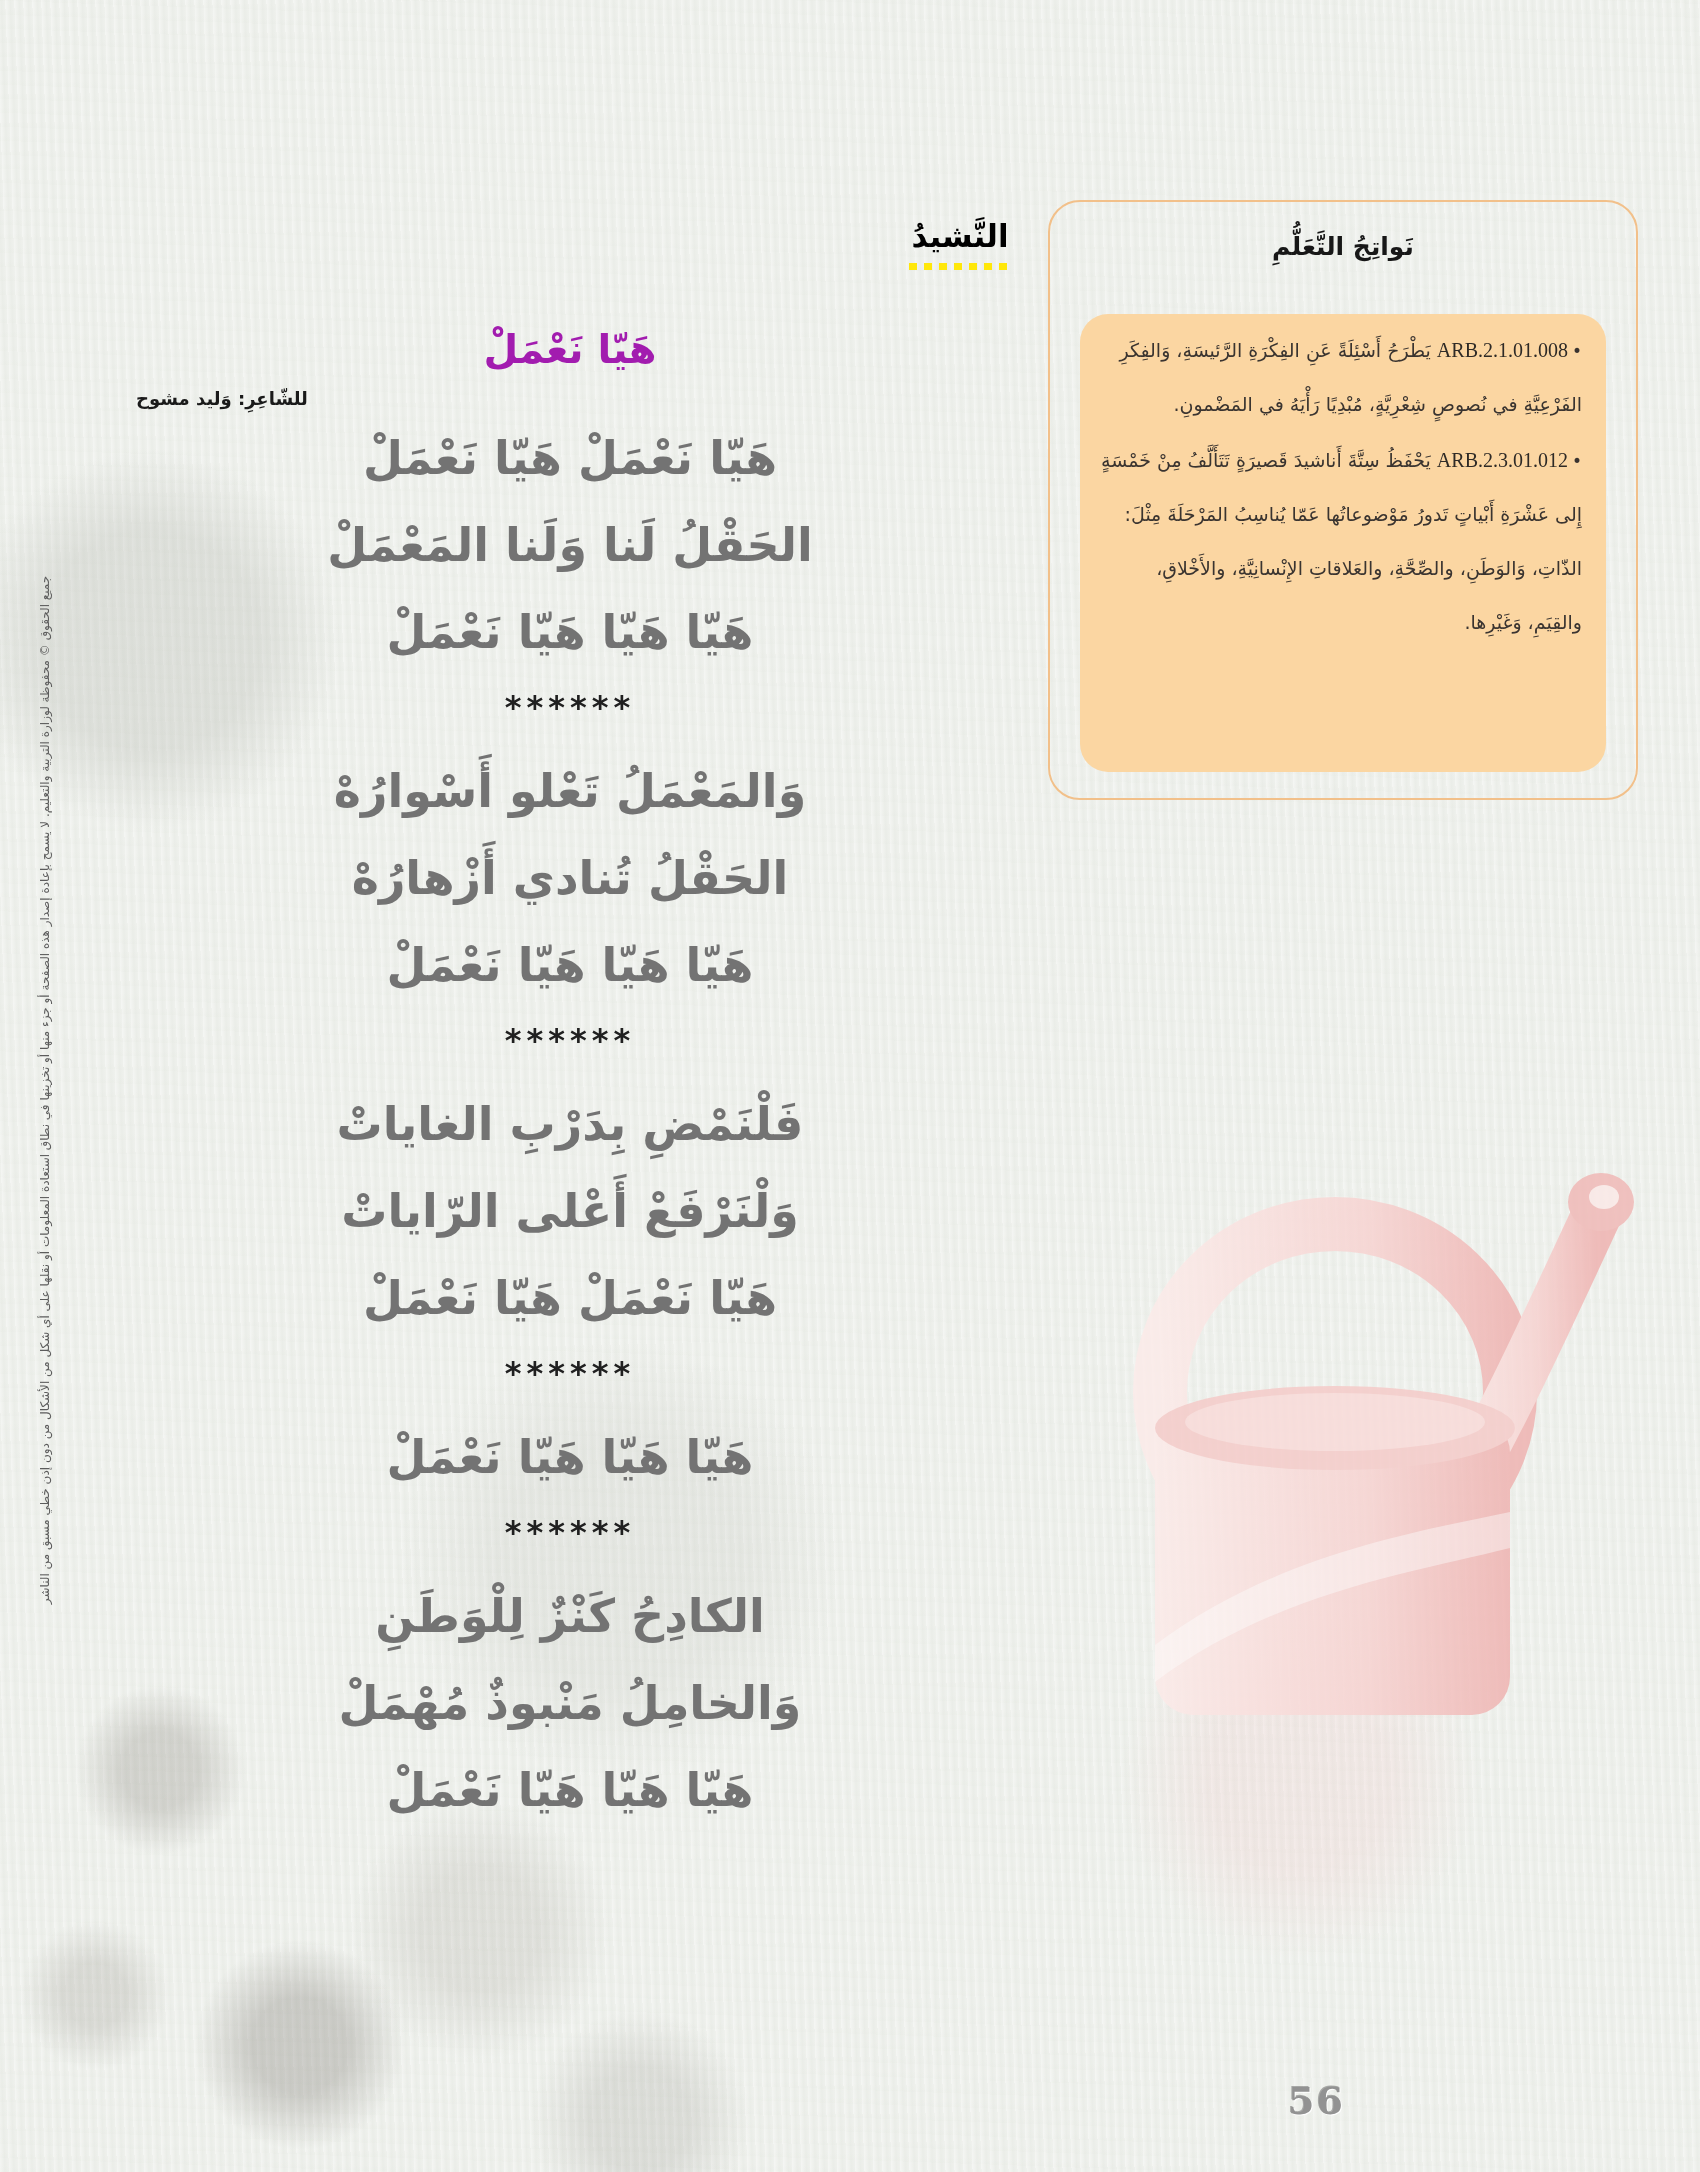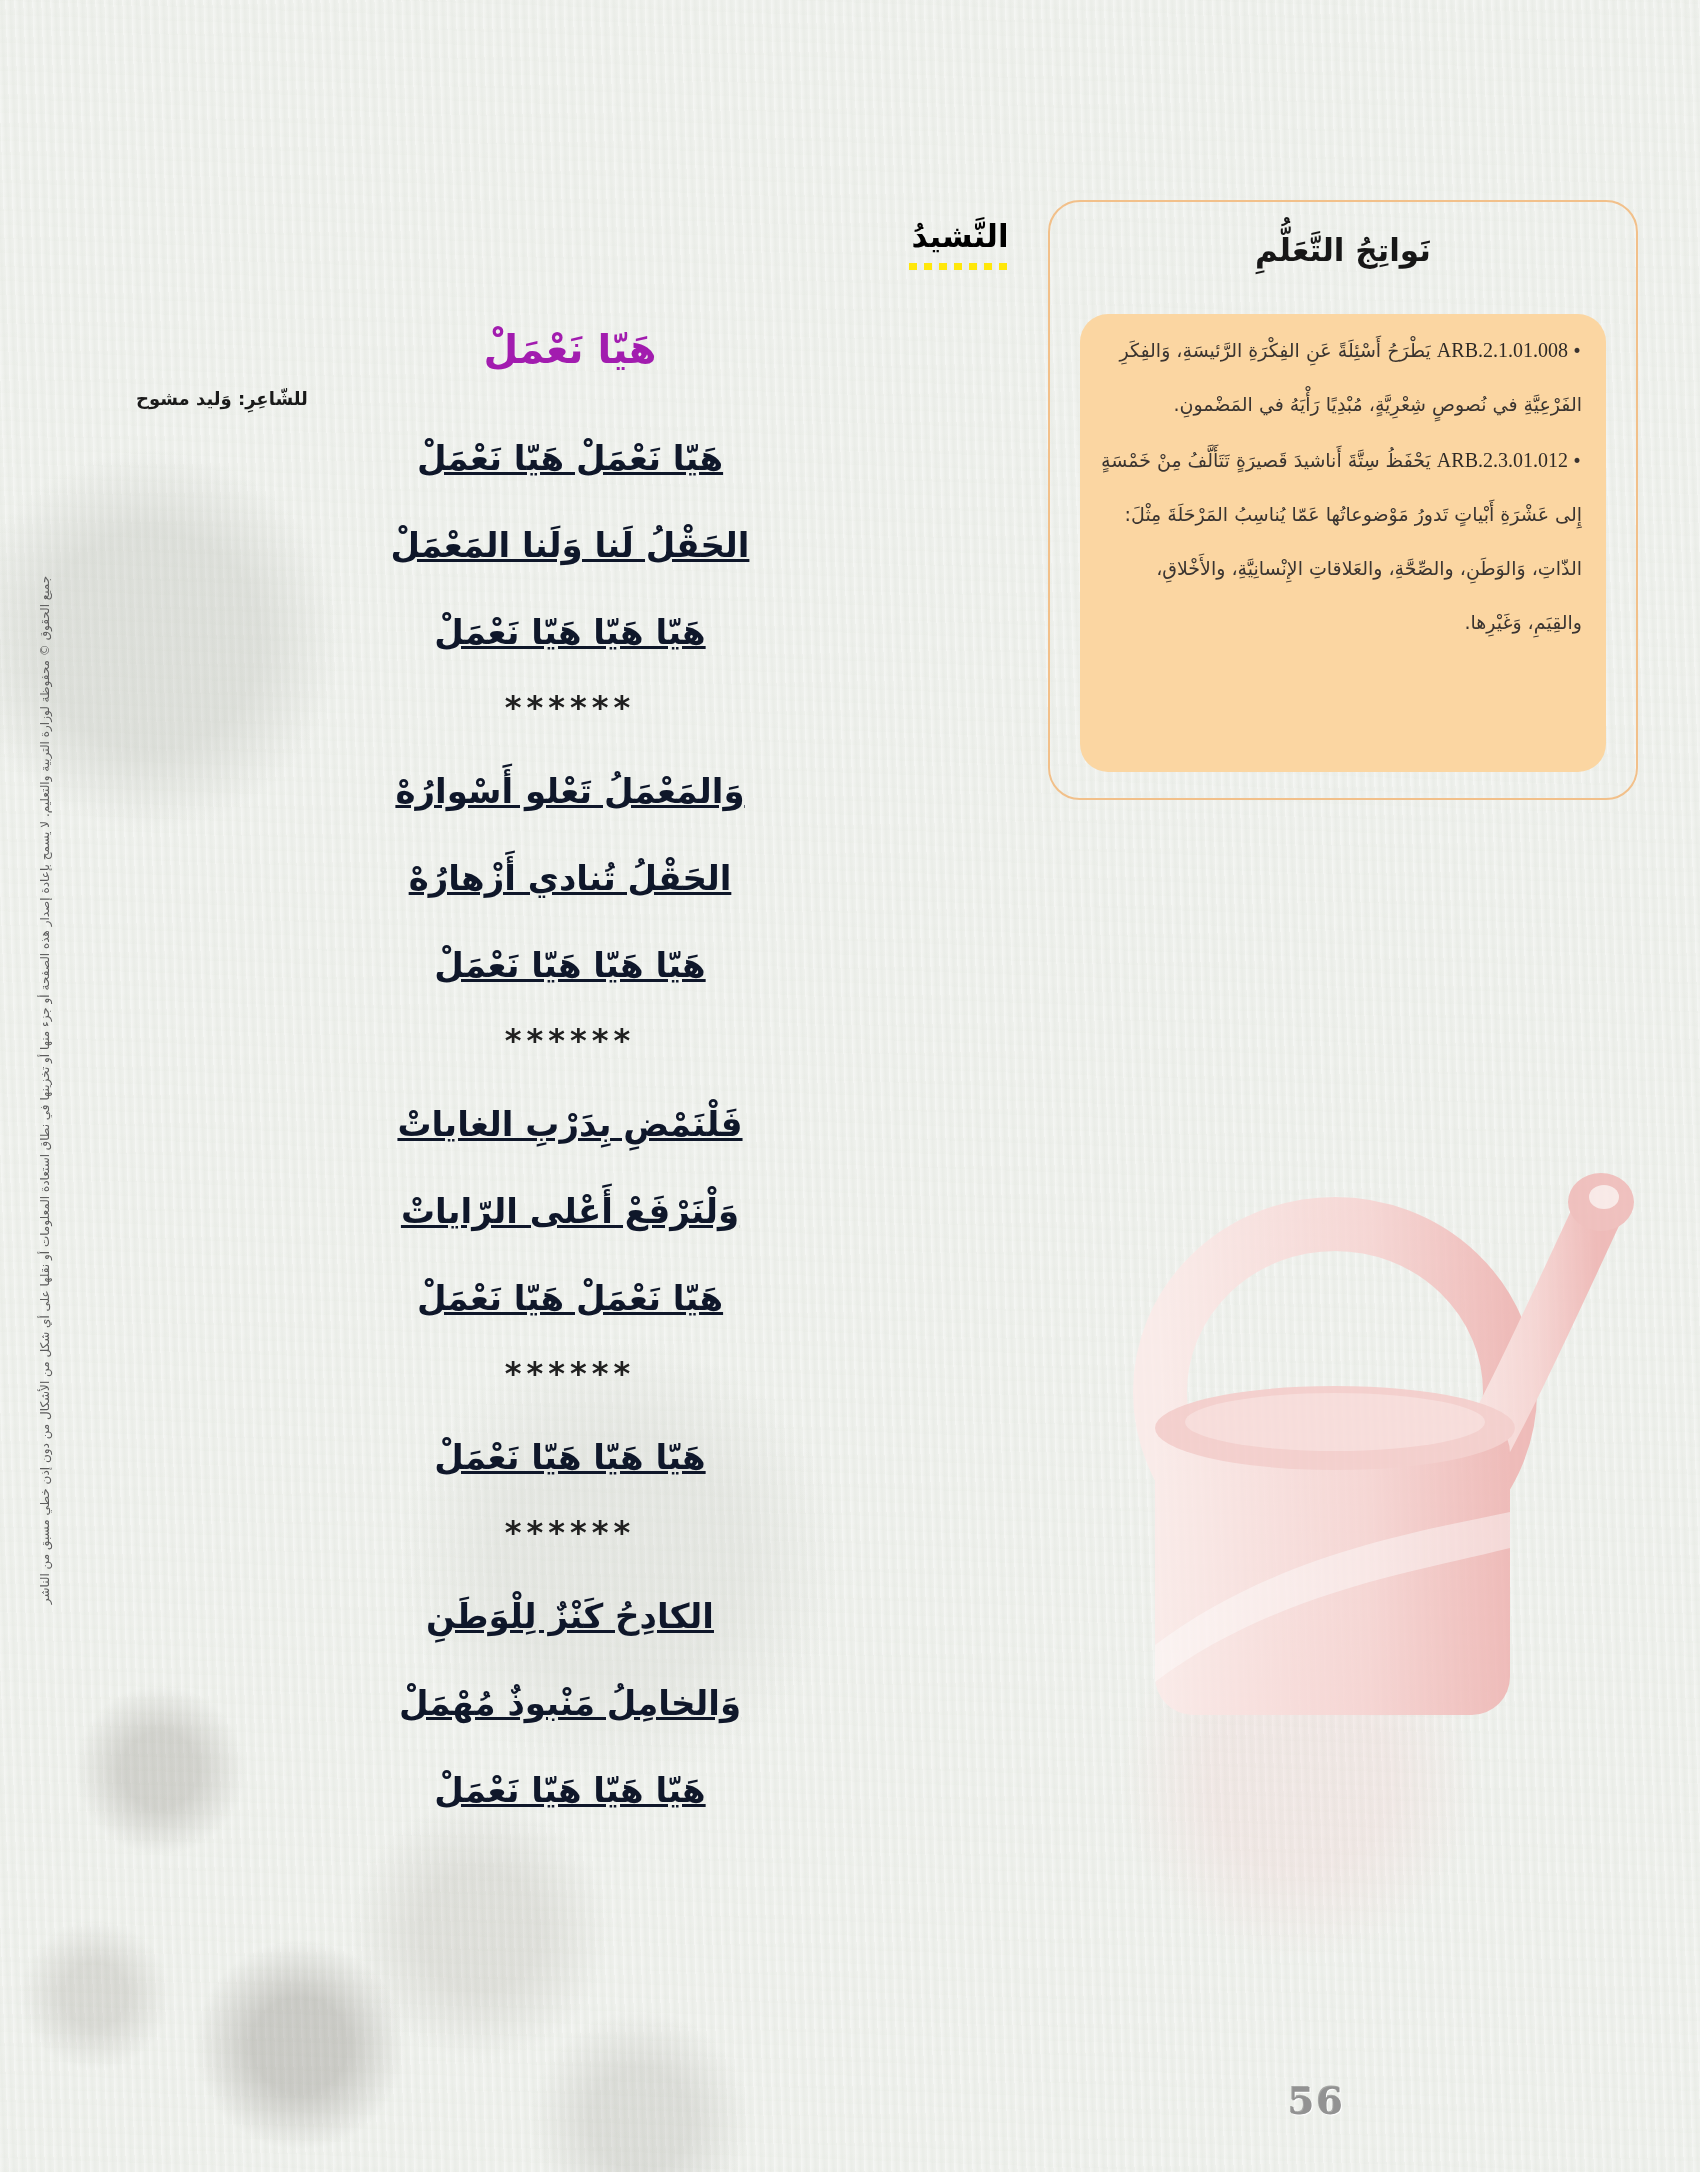--- a/index.html
+++ b/index.html
@@ -61,21 +61,21 @@
 
   
   .lo-panel{
     position:absolute;left:1048px;top:200px;width:590px;height:600px;
     border:2px solid #f2c08a;border-radius:32px;
     box-sizing:border-box;
   }
   .lo-title{
     margin-top:30px;
     text-align:center;
-    font-size:31px;font-weight:bold;color:#171717;
+    font-size:25px;font-weight:bold;color:#171717;
   }
   .lo-fill{
     position:absolute;left:30px;right:30px;top:112px;bottom:26px;
     background:#fbd6a2;border-radius:28px;
     padding:8px 24px 10px 20px;
     box-sizing:border-box;
     direction:rtl;
     overflow:hidden;
   }
   .lo-item{
@@ -99,24 +99,23 @@
   .poem-title{
     font-size:40px;font-weight:bold;margin:0 0 16px 0;color:#a21caf;
   }
   .poet{
     font-size:18px;font-weight:bold;color:#1a1a1a;
     text-align:left;padding-left:26px;margin:0 0 24px 0;
   }
   .stanza{margin:0;}
   .stanza:first-of-type{margin-top:38px;}
   .verse{
-    font-size:34px;font-weight:bold;color:#0f172a;
+    font-size:46px;font-weight:bold;color:#737373;
     line-height:50px;margin-bottom:37px;
     letter-spacing:0.5px;
-    text-decoration:underline;
   }
   .sep{
     font-size:32px;font-weight:bold;color:#202020;
     letter-spacing:5px;line-height:26px;
     margin:0 0 46px 0;
     direction:ltr;
   }
 
   
   .can{

